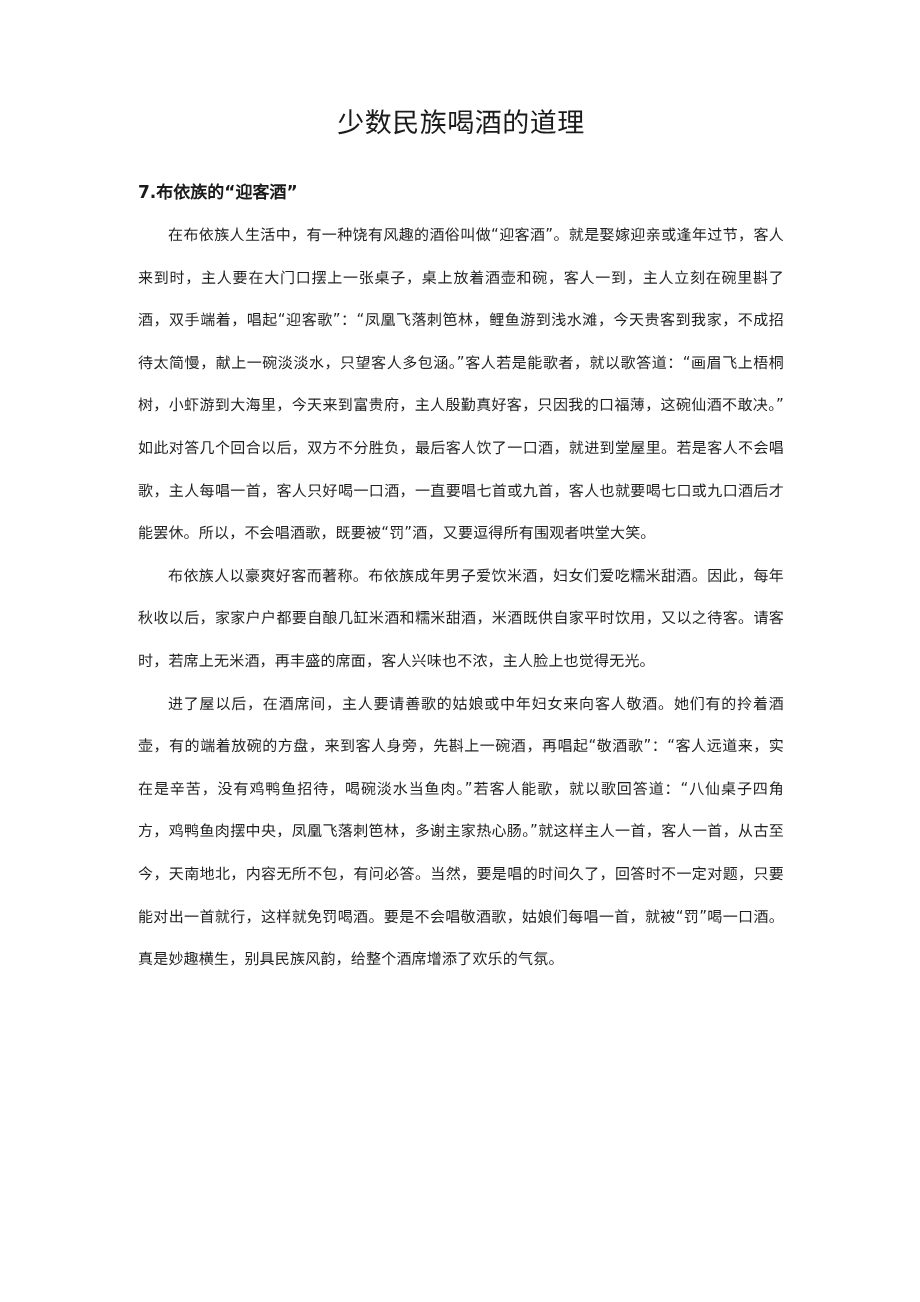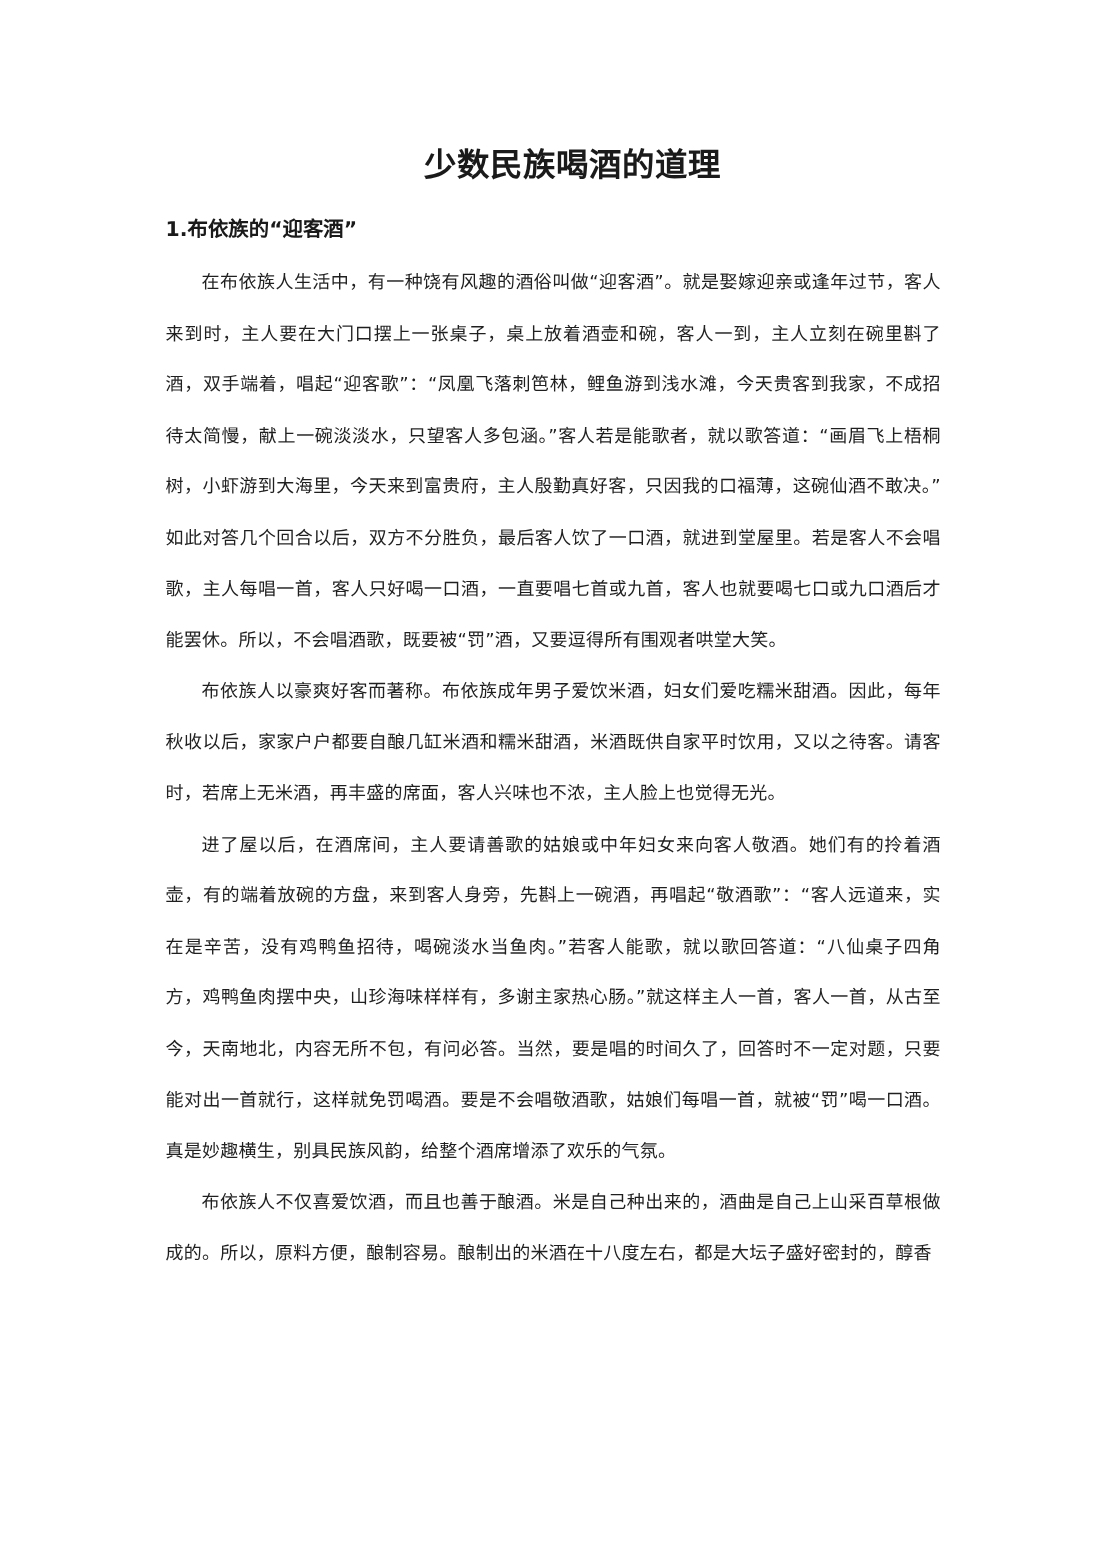--- a/index.html
+++ b/index.html
@@ -22,29 +22,29 @@
     overflow: hidden;
     box-sizing: border-box;
   }
   .content {
     position: absolute;
     left: 138px;
     top: 0;
     width: 646px;
   }
   .doc-title {
-    margin: 16px;
+    margin: 0;
     padding: 0;
     position: absolute;
     left: 0;
     top: 107px;
     width: 646px;
     text-align: center;
     font-size: 27px;
-    font-weight: 700;
+    font-weight: 400;
     letter-spacing: 0.5px;
     line-height: 1.2;
     color: #1a1a1a;
   }
   .section-heading {
     position: absolute;
     left: 0;
     top: 167px;
     width: 646px;
     font-size: 17px;
@@ -76,23 +76,22 @@
   }
 </style>
 </head>
 <body>
 
 <div class="page">
   <div class="content">
 
     <h1 class="doc-title">少数民族喝酒的道理</h1>
 
-    <h2 class="section-heading">1.布依族的“迎客酒”</h2>
+    <h2 class="section-heading">7.布依族的“迎客酒”</h2>
 
     <div class="body-block">
       <p class="para">在布依族人生活中，有一种饶有风趣的酒俗叫做“迎客酒”。就是娶嫁迎亲或逢年过节，客人来到时，主人要在大门口摆上一张桌子，桌上放着酒壶和碗，客人一到，主人立刻在碗里斟了酒，双手端着，唱起“迎客歌”：“凤凰飞落刺笆林，鲤鱼游到浅水滩，今天贵客到我家，不成招待太简慢，献上一碗淡淡水，只望客人多包涵。”客人若是能歌者，就以歌答道：“画眉飞上梧桐树，小虾游到大海里，今天来到富贵府，主人殷勤真好客，只因我的口福薄，这碗仙酒不敢决。”如此对答几个回合以后，双方不分胜负，最后客人饮了一口酒，就进到堂屋里。若是客人不会唱歌，主人每唱一首，客人只好喝一口酒，一直要唱七首或九首，客人也就要喝七口或九口酒后才能罢休。所以，不会唱酒歌，既要被“罚”酒，又要逗得所有围观者哄堂大笑。</p>
       <p class="para">布依族人以豪爽好客而著称。布依族成年男子爱饮米酒，妇女们爱吃糯米甜酒。因此，每年秋收以后，家家户户都要自酿几缸米酒和糯米甜酒，米酒既供自家平时饮用，又以之待客。请客时，若席上无米酒，再丰盛的席面，客人兴味也不浓，主人脸上也觉得无光。</p>
-      <p class="para">进了屋以后，在酒席间，主人要请善歌的姑娘或中年妇女来向客人敬酒。她们有的拎着酒壶，有的端着放碗的方盘，来到客人身旁，先斟上一碗酒，再唱起“敬酒歌”：“客人远道来，实在是辛苦，没有鸡鸭鱼招待，喝碗淡水当鱼肉。”若客人能歌，就以歌回答道：“八仙桌子四角方，鸡鸭鱼肉摆中央，山珍海味样样有，多谢主家热心肠。”就这样主人一首，客人一首，从古至今，天南地北，内容无所不包，有问必答。当然，要是唱的时间久了，回答时不一定对题，只要能对出一首就行，这样就免罚喝酒。要是不会唱敬酒歌，姑娘们每唱一首，就被“罚”喝一口酒。真是妙趣横生，别具民族风韵，给整个酒席增添了欢乐的气氛。</p>
-      <p class="para">布依族人不仅喜爱饮酒，而且也善于酿酒。米是自己种出来的，酒曲是自己上山采百草根做成的。所以，原料方便，酿制容易。酿制出的米酒在十八度左右，都是大坛子盛好密封的，醇香</p>
+      <p class="para">进了屋以后，在酒席间，主人要请善歌的姑娘或中年妇女来向客人敬酒。她们有的拎着酒壶，有的端着放碗的方盘，来到客人身旁，先斟上一碗酒，再唱起“敬酒歌”：“客人远道来，实在是辛苦，没有鸡鸭鱼招待，喝碗淡水当鱼肉。”若客人能歌，就以歌回答道：“八仙桌子四角方，鸡鸭鱼肉摆中央，凤凰飞落刺笆林，多谢主家热心肠。”就这样主人一首，客人一首，从古至今，天南地北，内容无所不包，有问必答。当然，要是唱的时间久了，回答时不一定对题，只要能对出一首就行，这样就免罚喝酒。要是不会唱敬酒歌，姑娘们每唱一首，就被“罚”喝一口酒。真是妙趣横生，别具民族风韵，给整个酒席增添了欢乐的气氛。</p>
     </div>
 
   </div>
 </div>
 
 </body></html>

